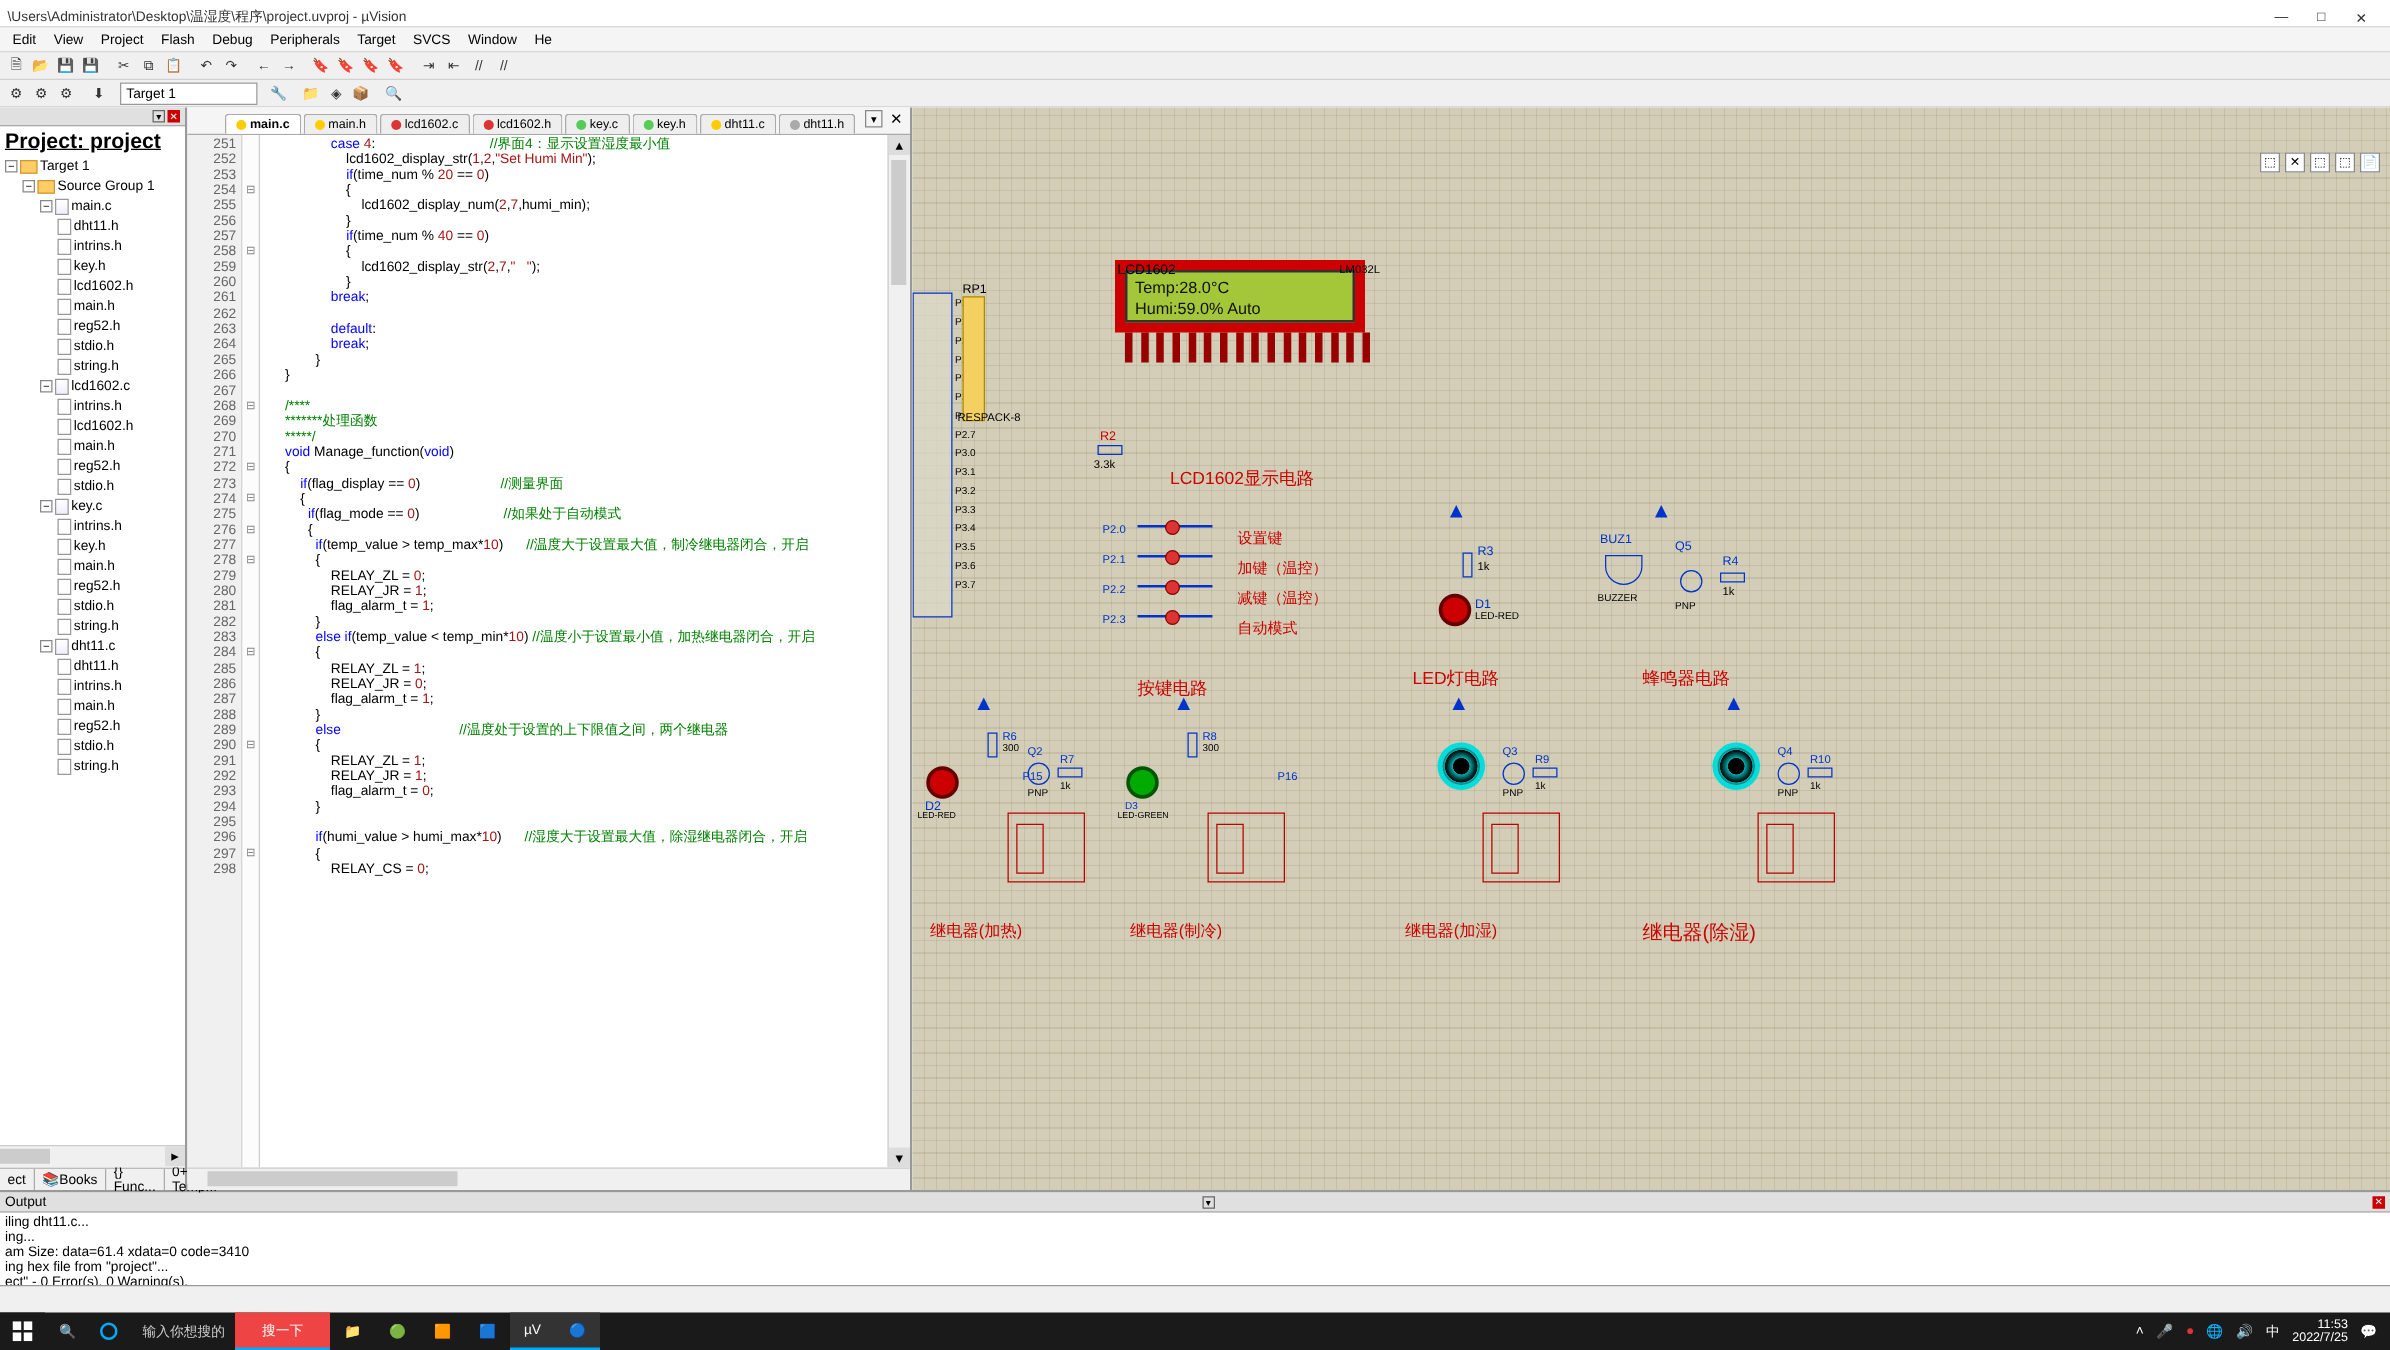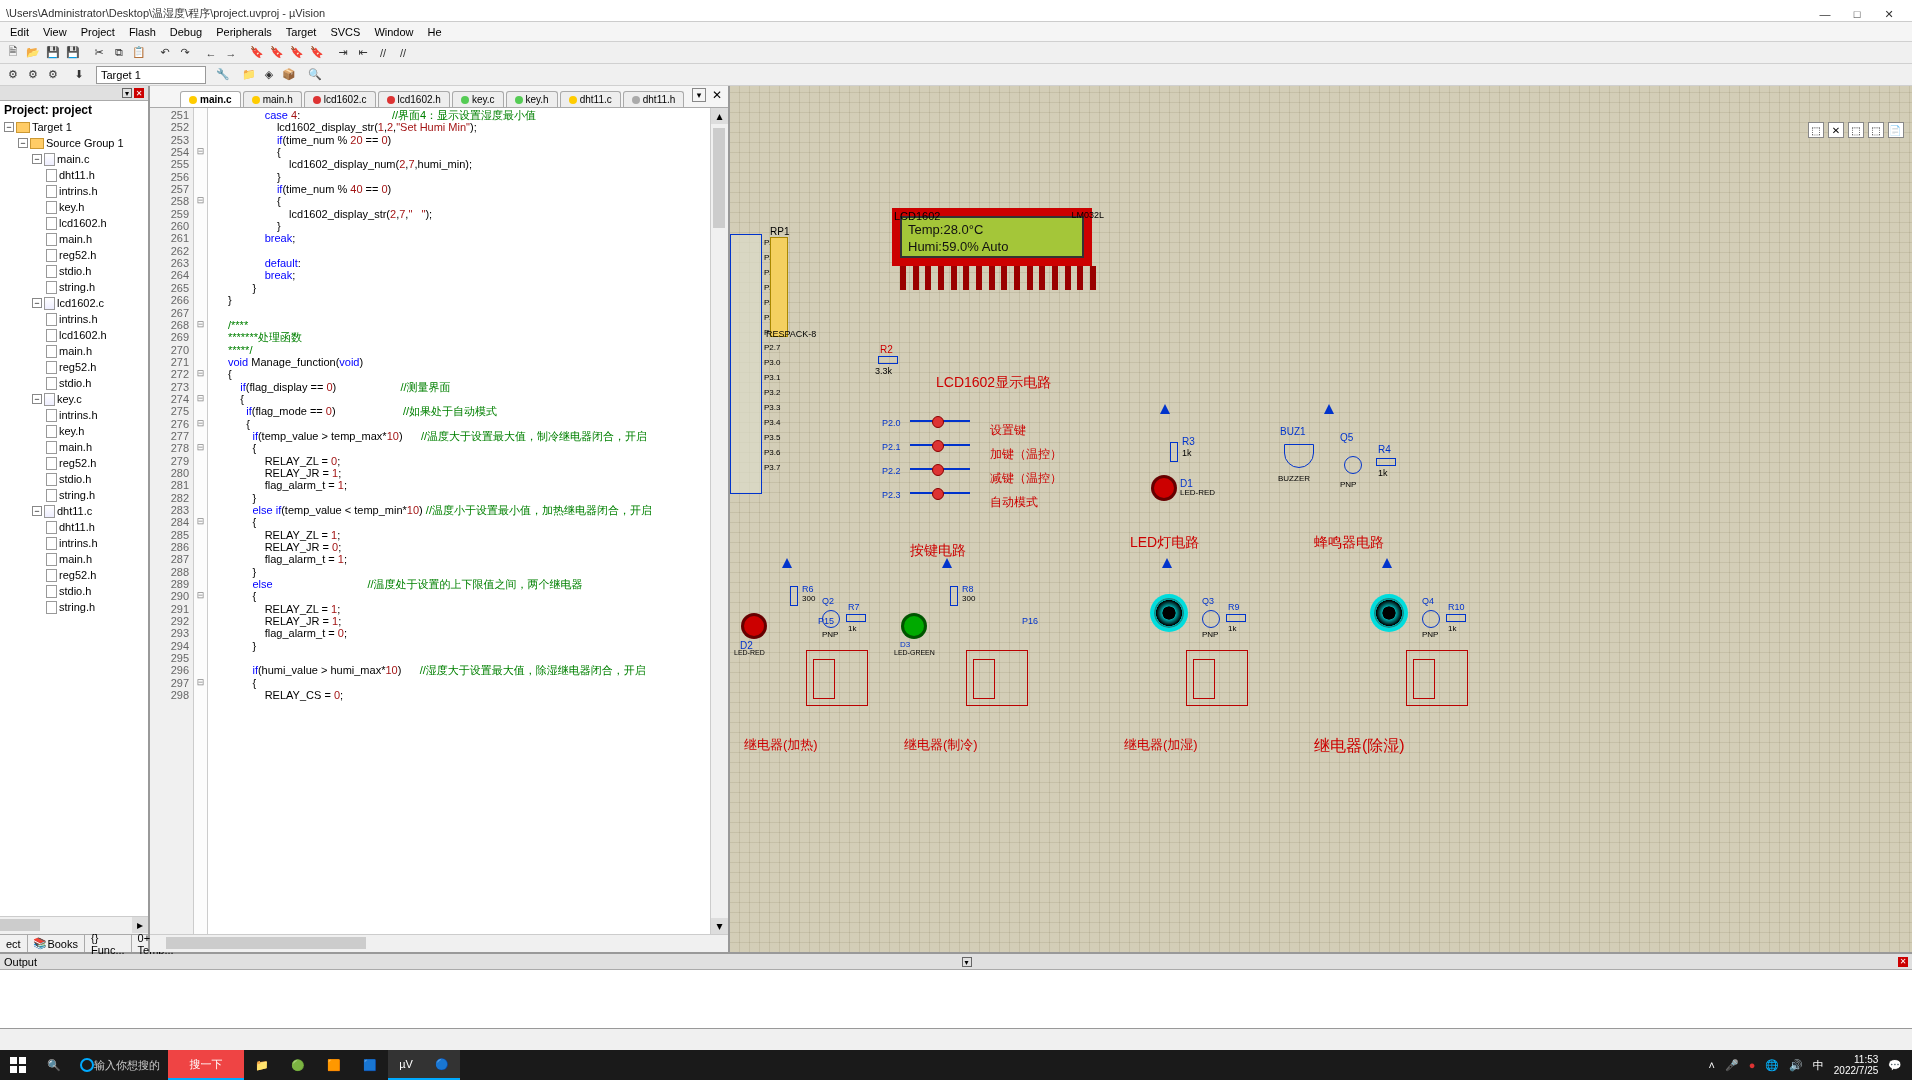--- a/index.html
+++ b/index.html
@@ -11,21 +11,21 @@
 .menu-bar span { padding: 0 6px; }
 .toolbar { height: 22px; background: #f0f0f0; display: flex; align-items: center; gap: 2px; padding: 0 4px; border-bottom: 1px solid #d0d0d0; }
 .tb-ico { width: 18px; height: 18px; display: inline-flex; align-items: center; justify-content: center; color: #333; font-size: 11px; border: 1px solid transparent; }
 .tb-sep { width: 4px; }
 .toolbar2 { height: 22px; background: #f0f0f0; display: flex; align-items: center; gap: 2px; padding: 0 4px; border-bottom: 1px solid #d0d0d0; }
 .target-box { border: 1px solid #999; background: #fff; height: 18px; width: 110px; padding: 0 4px; font-size: 11px; display: flex; align-items: center; }
 .main-area { display: flex; height: 866px; }
 .left-pane { width: 150px; border-right: 2px solid #999; background: #fff; display: flex; flex-direction: column; }
 .left-pane .header { background: #e0e0e0; font-size: 11px; padding: 2px 4px; border-bottom: 1px solid #aaa; display: flex; align-items: center; }
 .left-pane .header .close-x { margin-left: auto; width: 10px; height: 10px; background: #c00; color: #fff; font-size: 8px; display: flex; align-items: center; justify-content: center; }
-.proj-title { padding: 2px 4px; font-weight: bold; font-size: 12px; }
+.proj-title { padding: 2px 4px; font-weight: bold; font-size: 17px; text-decoration: underline; }
 .tree { flex: 1; overflow: auto; font-size: 11px; }
 .tree-row { display: flex; align-items: center; height: 16px; padding-left: 4px; white-space: nowrap; }
 .tree-row.depth1 { padding-left: 18px; }
 .tree-row.depth2 { padding-left: 32px; }
 .tree-row.depth3 { padding-left: 46px; }
 .exp-icon { width: 10px; height: 10px; border: 1px solid #888; display: inline-flex; align-items: center; justify-content: center; font-size: 9px; margin-right: 2px; background: #fff; }
 .folder-ico { width: 14px; height: 11px; display: inline-block; background: #fc6; border: 1px solid #c93; margin-right: 2px; }
 .doc-ico { width: 11px; height: 13px; display: inline-block; border: 1px solid #999; background: #fff; margin-right: 2px; position: relative; }
 .doc-ico.c { background: linear-gradient(#fff,#eef); }
 .hscroll { height: 18px; border-top: 1px solid #ccc; background: #f0f0f0; position: relative; }
@@ -86,21 +86,21 @@
 .output-pane { height: 76px; border-top: 2px solid #999; background: #fff; display: flex; flex-direction: column; }
 .output-pane .header { height: 16px; background: #e0e0e0; font-size: 11px; padding: 0 4px; display: flex; align-items: center; border-bottom: 1px solid #aaa; }
 .output-pane .header .close-x { margin-left: auto; width: 10px; height: 10px; background: #c00; color: #fff; font-size: 8px; display: flex; align-items: center; justify-content: center; }
 .output-text { flex: 1; font-family: Consolas, monospace; font-size: 11px; padding: 2px 4px; overflow: hidden; }
 .output-text div { line-height: 12px; }
 .status-bar { height: 20px; background: #f0f0f0; border-top: 1px solid #999; }
 .taskbar { position: absolute; left: 0; bottom: 0; right: 0; height: 30px; background: #1a1a1a; display: flex; align-items: center; color: #fff; font-size: 11px; }
 .taskbar .start { width: 36px; height: 30px; display: flex; align-items: center; justify-content: center; background: #1a1a1a; }
 .taskbar .start svg { width: 16px; height: 16px; }
 .taskbar .search-ico { width: 36px; display: flex; align-items: center; justify-content: center; }
-.taskbar .cortana { display: flex; align-items: center; gap: 0; padding: 0 8px; }
+.taskbar .cortana { display: flex; align-items: center; gap: 20px; padding: 0 8px; }
 .taskbar .cortana-ring { width: 14px; height: 14px; border: 2px solid #0af; border-radius: 50%; }
 .taskbar .tb-item { width: 36px; height: 30px; display: flex; align-items: center; justify-content: center; }
 .taskbar .active-tb { background: #333; border-bottom: 2px solid #0af; }
 .taskbar .tray { margin-left: auto; display: flex; align-items: center; gap: 10px; padding: 0 10px; }
 .taskbar .clock { text-align: right; font-size: 10px; line-height: 11px; }
 </style>
 </head>
 <body>
 
 <div class="title-bar">
@@ -578,20 +578,27 @@
       </div>
   </div>
 </div>
 
 <div class="output-pane">
   <div class="header">
     <span>Output</span>
     <span style="margin-left:auto;width:10px;height:10px;border:1px solid #666;font-size:8px;text-align:center;margin-right:2px">▾</span>
     <span class="close-x">✕</span>
   </div>
+  <div class="output-text" id="output-text">
+      <div>iling dht11.c...</div>
+      <div>ing...</div>
+      <div>am Size: data=61.4 xdata=0 code=3410</div>
+      <div>ing hex file from "project"...</div>
+      <div>ect" - 0 Error(s), 0 Warning(s).</div>
+    </div>
 </div>
 
 <div class="status-bar"></div>
 
 <div class="taskbar">
   <div class="start">
     <svg viewBox="0 0 16 16">
         <rect x="0" y="0" width="7" height="7" fill="#fff"></rect>
         <rect x="9" y="0" width="7" height="7" fill="#fff"></rect>
         <rect x="0" y="9" width="7" height="7" fill="#fff"></rect>

